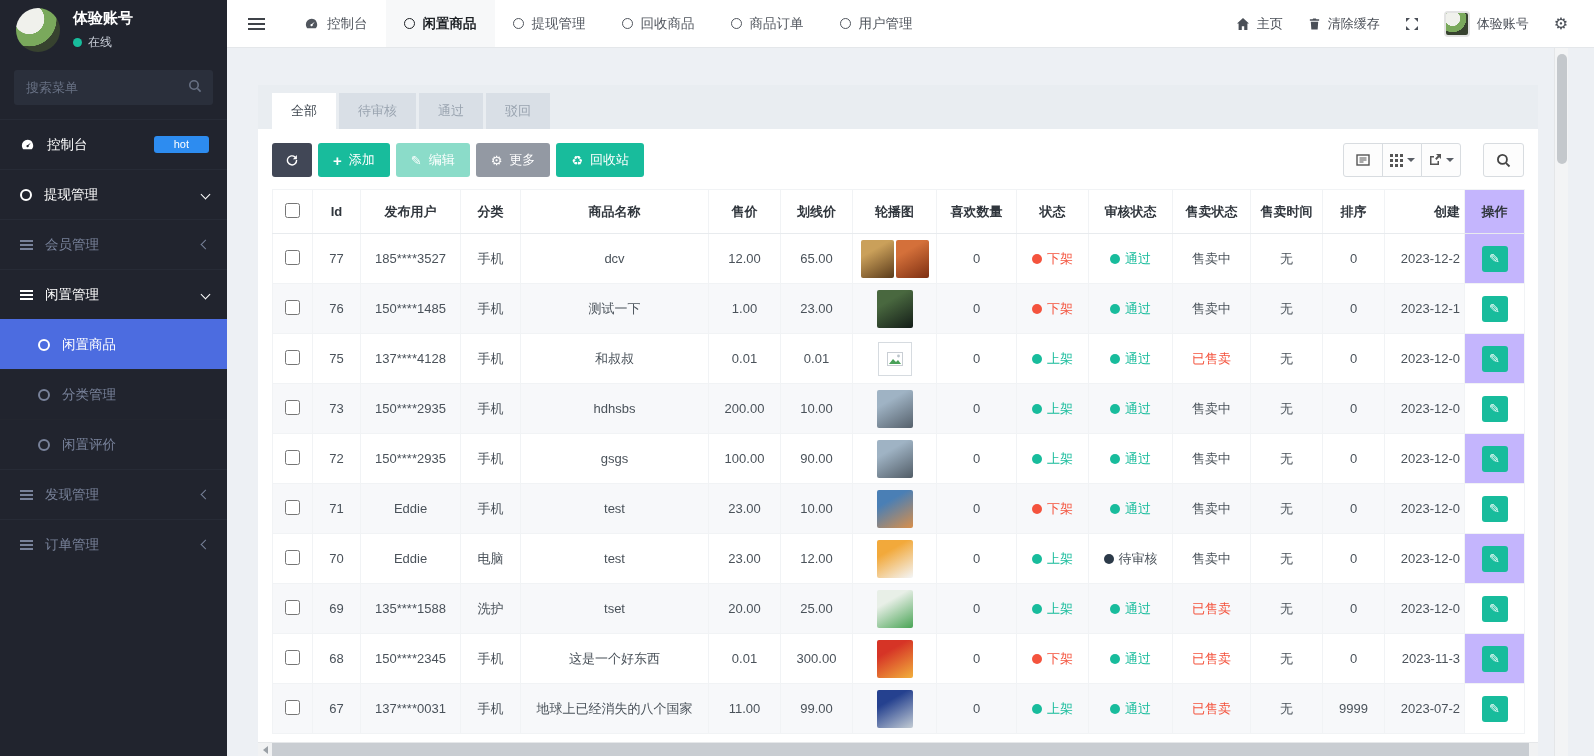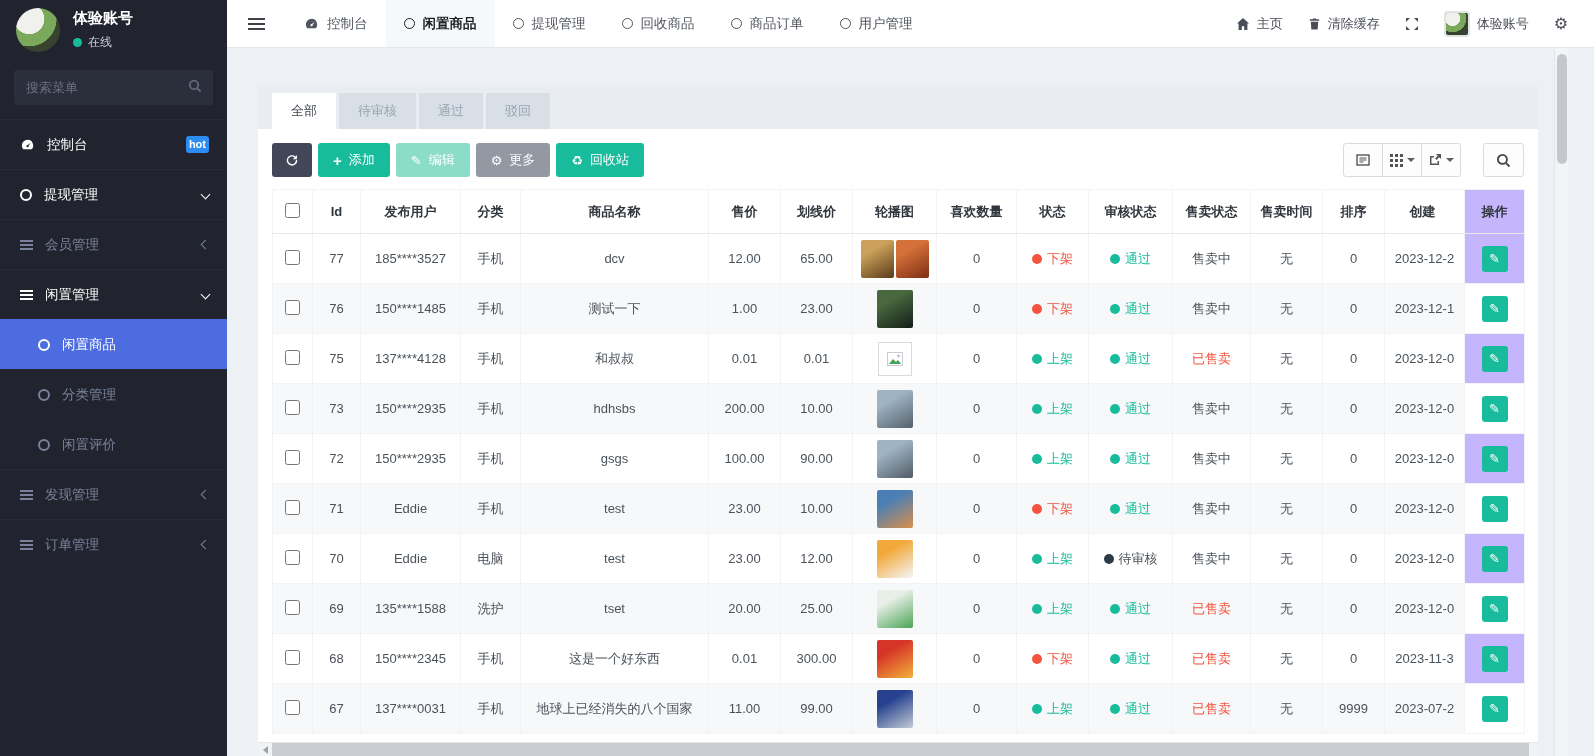--- a/index.html
+++ b/index.html
@@ -19,21 +19,21 @@
   .searchbox{margin:4px 14px 14px;position:relative;flex-shrink:0}
   .searchbox input{width:100%;height:35px;background:#2a2f3b;border:none;border-radius:3px;color:#b6bdc9;padding:0 34px 0 12px;font-size:13px;outline:none;font-family:inherit}
   .searchbox input::placeholder{color:#687184}
   .searchbox .mag{position:absolute;right:11px;top:9px;color:#687184}
   .menu{flex:1;overflow:hidden}
   .mitem{height:50px;display:flex;align-items:center;gap:12px;padding:0 18px 0 20px;color:#78829a;cursor:pointer;border-top:1px solid #272b36;font-size:13.5px}
   .mitem.bright{color:#fff}
   .mitem.child{padding-left:38px;border-top-color:#23262f}
   .mitem.active{background:#4c6ce0;color:#fff;border-top-color:#4c6ce0}
   .mitem .label{white-space:nowrap}
-  .badge{margin-left:auto;color:#fff;font-size:11px;font-weight:bold;padding:3px 3px;border-radius:3px;line-height:1}
+  .badge{margin-left:auto;color:#fff;font-size:11px;font-weight:normal;padding:3px 20px;border-radius:3px;line-height:1}
   .chev{width:7px;height:7px;border-right:1.5px solid currentColor;border-bottom:1.5px solid currentColor;flex-shrink:0}
   .chev.down{transform:rotate(45deg);margin-left:auto}
   .chev.left{transform:rotate(135deg);margin-left:auto}
   .i-ring{width:12px;height:12px;border:2px solid currentColor;border-radius:50%;flex-shrink:0}
   .i-bars{display:flex;flex-direction:column;gap:2px;flex-shrink:0}
   .i-bars i{display:block;width:13px;height:2px;background-color:currentColor}
   .i-svg{display:inline-flex;align-items:center;flex-shrink:0}
 
   
   .main{flex:1;display:flex;flex-direction:column;min-width:0;position:relative}
@@ -73,21 +73,21 @@
   .gbtn:last-child{border-radius:0 3px 3px 0}
   .caret{width:0;height:0;border-left:4px solid transparent;border-right:4px solid transparent;border-top:4px solid #5a5f66}
   .btn-search{width:41px;height:34px;background:#fdfdfd;border:1px solid #d8dce0;border-radius:3px;margin-left:22px;display:flex;align-items:center;justify-content:center;color:#444;cursor:pointer}
 
   
   table{border-collapse:collapse;table-layout:fixed;width:1252px;border-left:1px solid #f1f3f5;border-top:1px solid #f1f3f5}
   th,td{border-right:1px solid #f1f3f5;border-bottom:1px solid #f1f3f5;text-align:center;overflow:hidden;white-space:nowrap}
   th{height:44px;font-weight:bold;color:#30363d;font-size:13px;background:#fff;border-bottom-color:#e8ebee}
   td{height:50px;color:#4a525a;font-size:13px;padding:0 4px}
   tbody tr:nth-child(even) td{background:#f7f8fa}
-  th.right,td.right{padding-right:4px}
+  th.right,td.right{text-align:right;padding-right:4px}
   th.action,td.action{background:#c4b5fd;border-left:1px solid #dde1e5;box-shadow:-3px 0 5px rgba(0,0,0,.05)}
   tbody tr:nth-child(even) td.action{background:#fff}
   input[type=checkbox]{width:15px;height:15px;cursor:pointer}
   .sdot{display:inline-block;width:10px;height:10px;border-radius:50%;vertical-align:-1px;margin-right:5px}
   .thumbwrap{display:flex;justify-content:center;align-items:center;gap:2px}
   .thumb{width:36px;height:38px;border-radius:2px}
   .thumb.small{width:33px}
   .thumb-broken{width:34px;height:34px;border:1px solid #d6dbe0;background:#fff;display:flex;align-items:center;justify-content:center}
   .edit-btn{width:26px;height:26px;border:none;border-radius:3px;background:#18bc9c;color:#fff;cursor:pointer;display:inline-flex;align-items:center;justify-content:center;font-size:13px;font-family:"DejaVu Sans",sans-serif}
 

